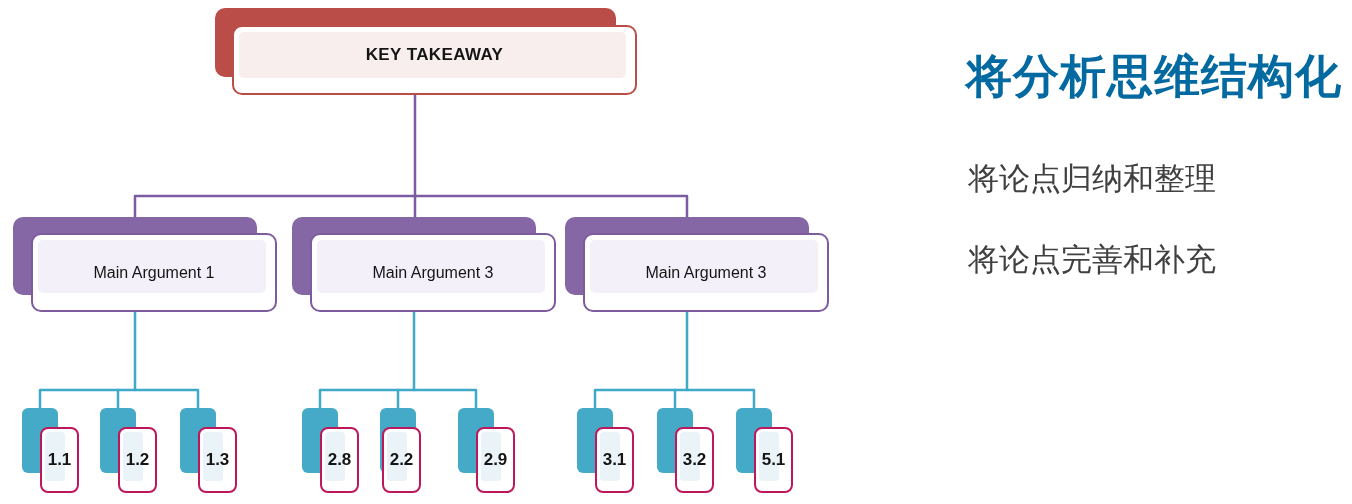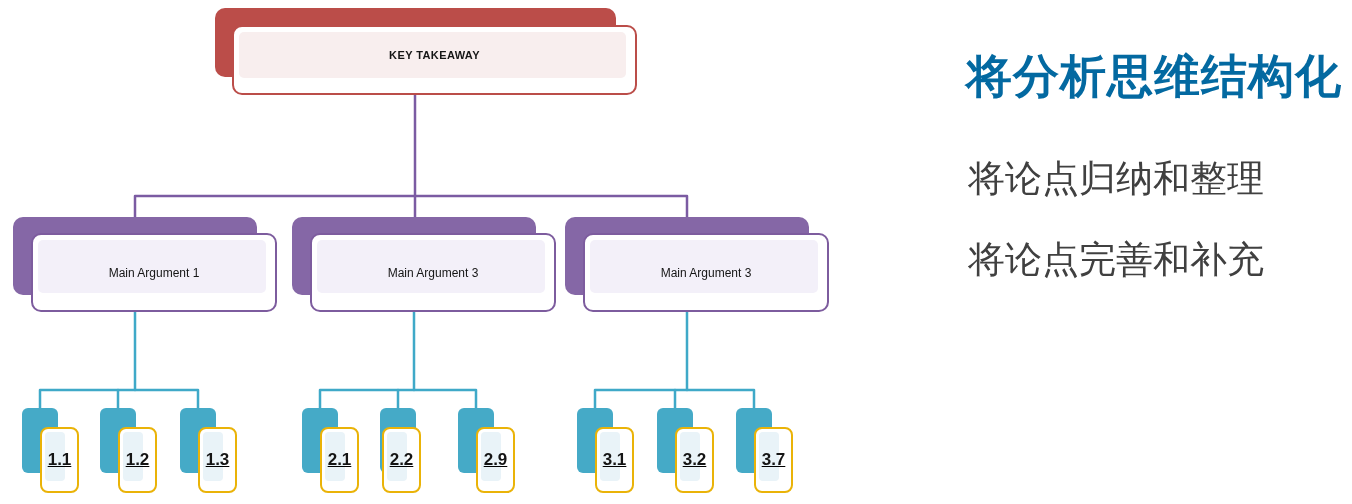--- a/index.html
+++ b/index.html
@@ -15,55 +15,55 @@
     position:absolute;background:#ffffff;border-radius:10px;z-index:2;
     box-sizing:border-box;display:flex;align-items:center;justify-content:center;
   }
   .tint{position:absolute;border-radius:5px;z-index:0;}
   .lbl{position:relative;z-index:1;color:#151515;white-space:nowrap;}
 
   
   .root-shadow{left:215px;top:8px;width:401px;height:69px;background:#bb4d49;}
   .root-card{left:232px;top:25px;width:405px;height:70px;border:2.5px solid #bb4d49;}
   .root-card .tint{left:5px;top:5px;right:9px;height:46px;background:#f8eeee;}
-  .root-card .lbl{font-size:11px;font-weight:bold;letter-spacing:.4px;margin-bottom:10px;}
+  .root-card .lbl{font-size:17px;font-weight:bold;letter-spacing:.4px;margin-bottom:10px;}
 
   
   .br-shadow{width:244px;height:78px;background:#8567a6;}
   .br-card{width:246px;height:79px;border:2.5px solid #7d5c9e;}
   .br-card .tint{left:5px;top:5px;right:9px;height:53px;background:#f3f0f9;}
-  .br-card .lbl{font-size:12px;}
+  .br-card .lbl{font-size:16px;}
   .br1-shadow{left:13px;top:217px;}  .br1-card{left:31px;top:233px;}
   .br2-shadow{left:292px;top:217px;} .br2-card{left:310px;top:233px;}
   .br3-shadow{left:565px;top:217px;} .br3-card{left:583px;top:233px;}
 
   
   .lf-shadow{width:36px;height:65px;background:#45aac7;border-radius:6px;top:408px;}
-  .lf-card{width:39px;height:66px;border:2px solid #eab308;border-radius:8px;top:427px;text-decoration:underline;}
+  .lf-card{width:39px;height:66px;border:2px solid #be185d;border-radius:8px;top:427px;}
   .lf-card .tint{left:3px;top:3px;width:20px;height:49px;background:#e9f3f8;border-radius:4px;}
   .lf-card .lbl{font-size:17px;font-weight:600;}
   .g1l1-s{left:22px;}  .g1l1-c{left:40px;}
   .g1l2-s{left:100px;} .g1l2-c{left:118px;align-items:center;}
   .g1l3-s{left:180px;} .g1l3-c{left:198px;}
   .g2l1-s{left:302px;} .g2l1-c{left:320px;}
   .g2l2-s{left:380px;} .g2l2-c{left:374px;margin-left:8px;}
   .g2l3-s{left:458px;} .g2l3-c{left:476px;}
   .g3l1-s{left:577px;} .g3l1-c{left:595px;}
   .g3l2-s{left:657px;} .g3l2-c{left:675px;}
   .g3l3-s{left:736px;} .g3l3-c{left:754px;}
 
   
   .caption{position:absolute;left:966px;top:0;z-index:2;color:#3d3d3d;}
   .caption-heading{
     position:absolute;left:0;top:46px;font-size:46px;font-weight:600;
     white-space:nowrap;letter-spacing:1px;color:#0369a1;
   }
   .caption-points{position:absolute;left:2px;top:161px;}
   .caption-point{
-    font-size:37px;font-weight:500;line-height:36px;margin:0 0 45px 0;
+    font-size:31px;font-weight:500;line-height:36px;margin:0 0 45px 0;
     white-space:nowrap;color:#404040;
   }
 </style>
 </head>
 <body>
 
 <div class="canvas">
 
   <svg class="connectors" width="1352" height="504">
 
@@ -124,21 +124,21 @@
   </div>
   <div class="shadow lf-shadow g1l3-s"></div>
   <div class="card lf-card g1l3-c">
     <div class="tint"></div>
     <span class="lbl">1.3</span>
   </div>
 
   <div class="shadow lf-shadow g2l1-s"></div>
   <div class="card lf-card g2l1-c">
     <div class="tint"></div>
-    <span class="lbl">2.1</span>
+    <span class="lbl">2.8</span>
   </div>
   <div class="shadow lf-shadow g2l2-s"></div>
   <div class="card lf-card g2l2-c">
     <div class="tint"></div>
     <span class="lbl">2.2</span>
   </div>
   <div class="shadow lf-shadow g2l3-s"></div>
   <div class="card lf-card g2l3-c">
     <div class="tint"></div>
     <span class="lbl">2.9</span>
@@ -150,21 +150,21 @@
     <span class="lbl">3.1</span>
   </div>
   <div class="shadow lf-shadow g3l2-s"></div>
   <div class="card lf-card g3l2-c">
     <div class="tint"></div>
     <span class="lbl">3.2</span>
   </div>
   <div class="shadow lf-shadow g3l3-s"></div>
   <div class="card lf-card g3l3-c">
     <div class="tint"></div>
-    <span class="lbl">3.7</span>
+    <span class="lbl">5.1</span>
   </div>
 
   <div class="caption">
     <div class="caption-heading">将分析思维结构化</div>
     <div class="caption-points">
       <p class="caption-point">将论点归纳和整理</p>
       <p class="caption-point">将论点完善和补充</p>
     </div>
   </div>
 

